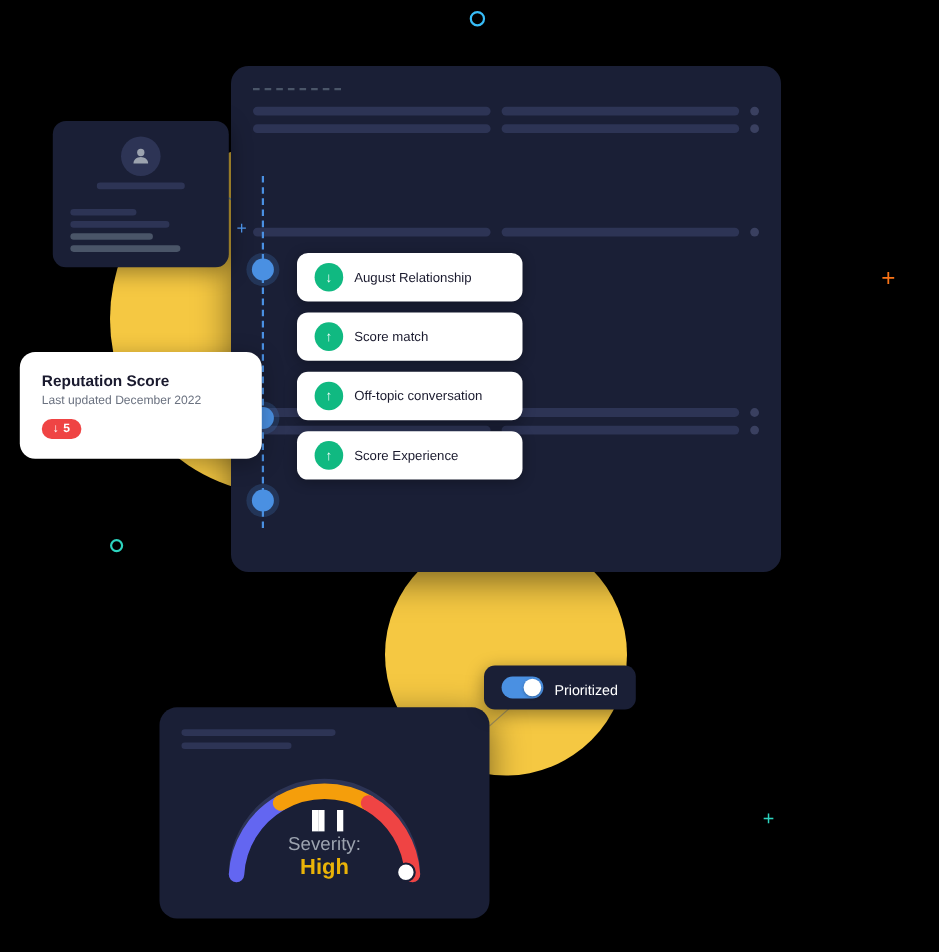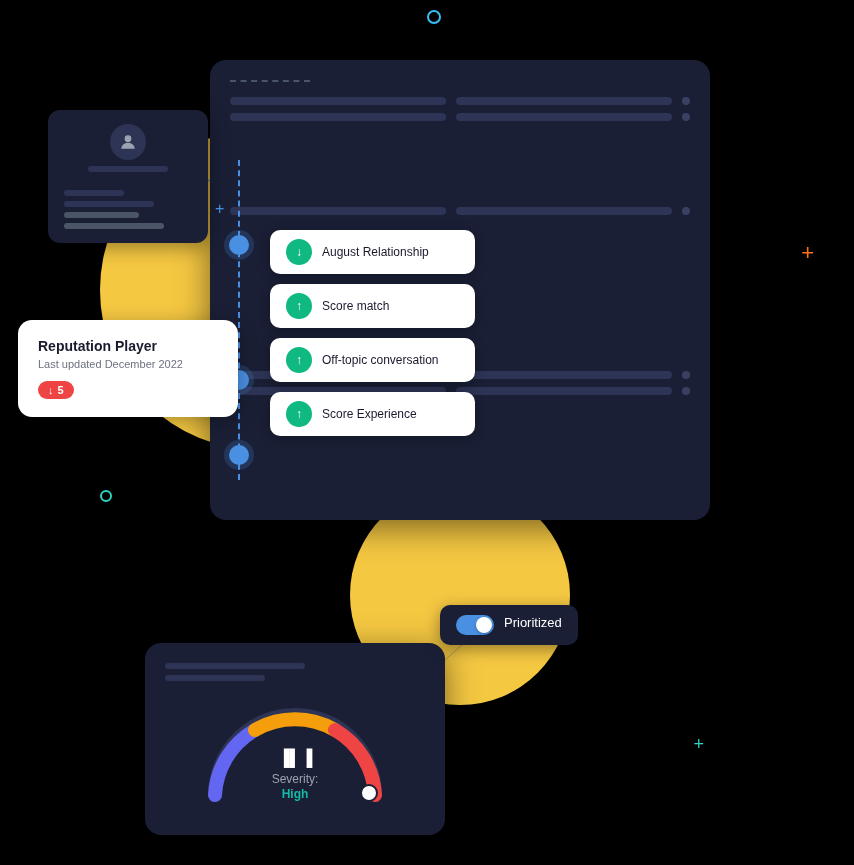--- a/index.html
+++ b/index.html
@@ -308,41 +308,41 @@
     }
 
     .gauge-icon {
       color: #fff;
       font-size: 16px;
       display: block;
       margin-bottom: 2px;
     }
 
     .gauge-severity-text {
-      font-size: 12px;
+      font-size: 17px;
       color: #9ca3af;
     }
 
     .gauge-value-text {
-      font-size: 12px;
+      font-size: 20px;
       font-weight: 700;
-      color: #14b8a6;
+      color: #eab308;
     }
 
     
     .prioritized-card {
       position: absolute;
       bottom: 220px;
       left: 440px;
       background: #1a1f36;
       border-radius: 10px;
       padding: 10px 16px;
       z-index: 9;
       display: flex;
-      align-items: flex-start;
+      align-items: flex-end;
       gap: 10px;
       box-shadow: 0 4px 16px rgba(0,0,0,0.4);
     }
 
     .toggle-switch {
       width: 38px;
       height: 20px;
       background: #4a90e2;
       border-radius: 10px;
       position: relative;
@@ -485,21 +485,21 @@
     <div class="cat-icon cat-icon-up">↑</div>
     <span class="cat-label">Off-topic conversation</span>
   </div>
   <div class="category-card">
     <div class="cat-icon cat-icon-up">↑</div>
     <span class="cat-label">Score Experience</span>
   </div>
 </div>
 
 <div class="reputation-card">
-  <div class="rep-title">Reputation Player</div>
+  <div class="rep-title">Reputation Score</div>
   <div class="rep-subtitle">Last updated December 2022</div>
   <div class="rep-badge">
     <span>↓</span>
     <span>5</span>
   </div>
 </div>
 
 <div class="severity-panel">
   <div class="severity-header-lines">
     <div class="sev-line" style="width:140px;"></div>

